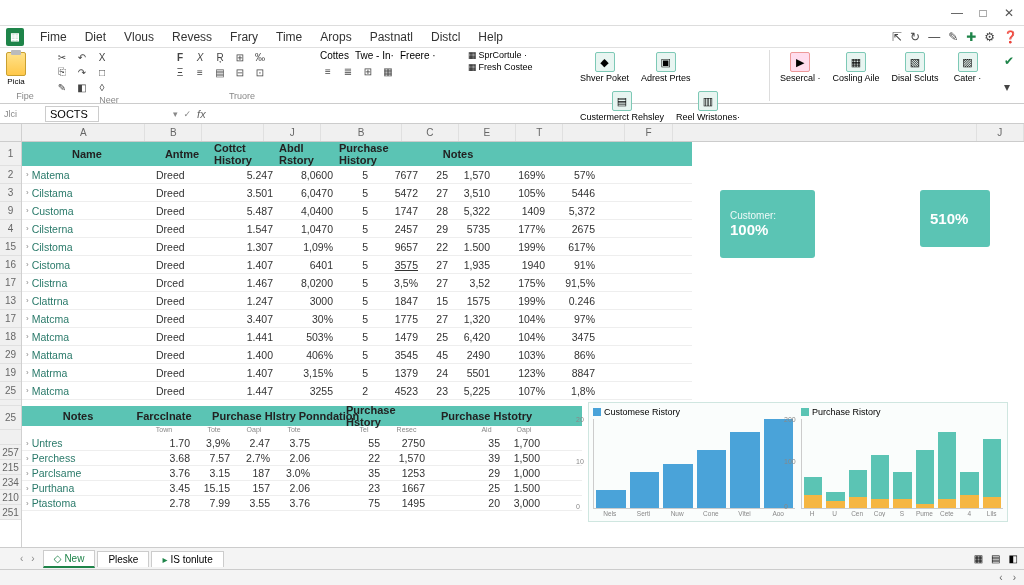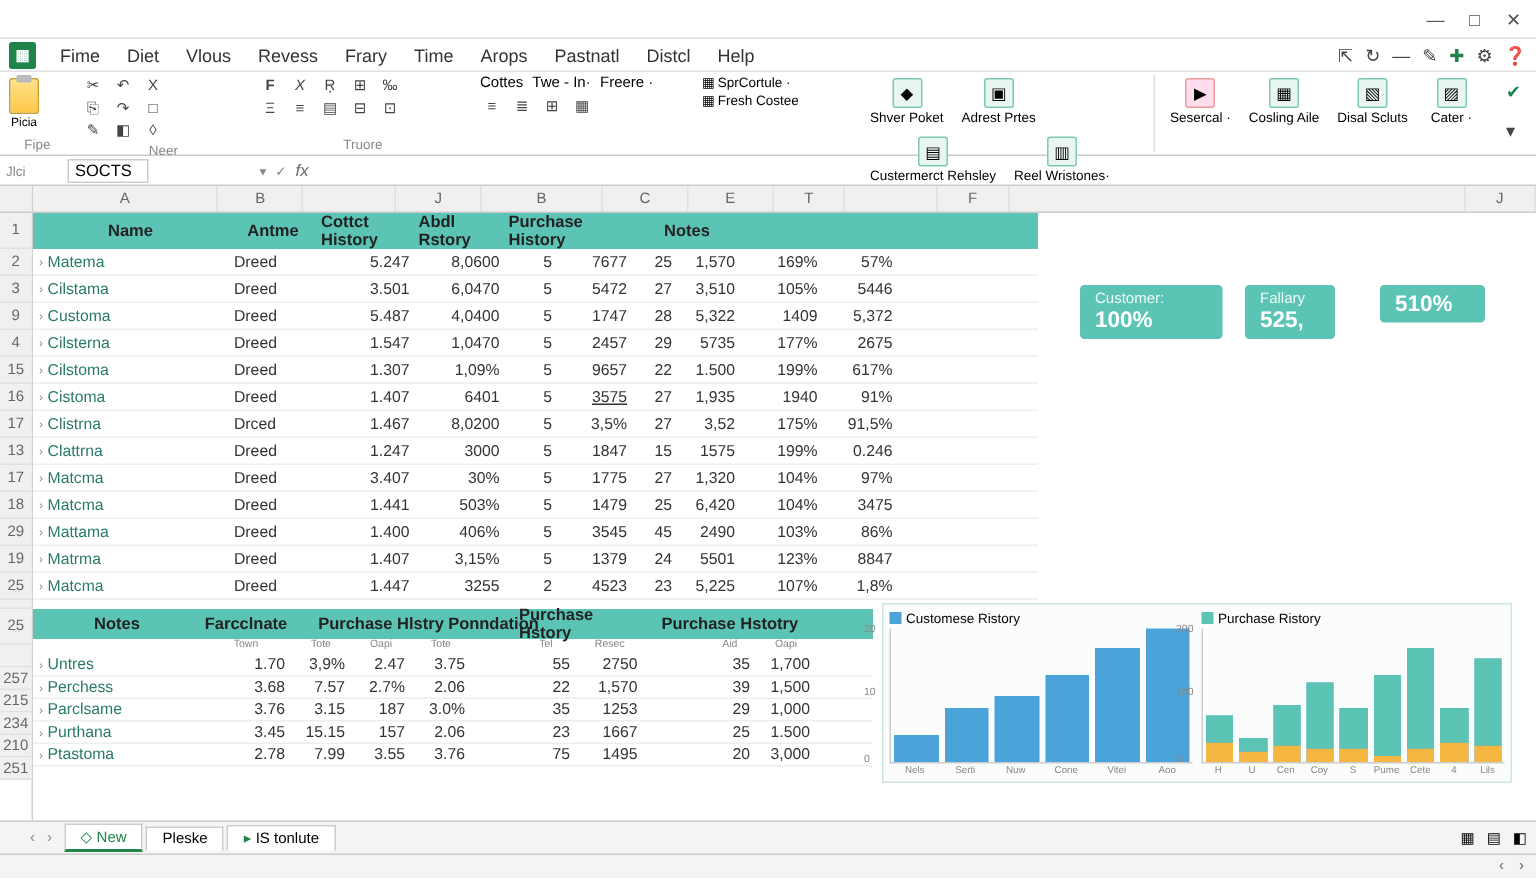--- a/index.html
+++ b/index.html
@@ -48,21 +48,21 @@
 .data-area { position: relative; }
 .table1 { width: 670px; }
 .table1 .hdr, .table2 .hdr { display: flex; height: 24px; background: #5bc4b4; color: #222; font-weight: 600; font-size: 11px; }
 .table1 .hdr > div, .table2 .hdr > div { display: flex; align-items: center; justify-content: center; padding: 0 2px; }
 .row { display: flex; height: 18px; font-size: 10.5px; color: #333; border-bottom: 1px solid #eee; }
 .row > div { display: flex; align-items: center; padding: 0 4px; }
 .row .num { justify-content: flex-end; }
 .row .name { color: #2a7a6a; }
 .expander { color: #888; margin-right: 3px; font-size: 8px; }
 
-.kpi-card { position: absolute; background: #5bc4b4; color: #fff; border-radius: 3px; padding: 4px 10px; }
+.kpi-card { position: absolute; background: #5bc4b4; color: #fff; border-radius: 3px; padding: 20px 10px; }
 .kpi-title { font-size: 10px; opacity: 0.9; }
 .kpi-val { font-size: 15px; font-weight: 600; }
 
 .table2-wrap { margin-top: 6px; width: 560px; }
 .table2 .hdr { height: 20px; }
 .subhdr { display: flex; height: 10px; font-size: 7px; color: #888; }
 .subhdr > div { text-align: center; }
 
 .charts { position: absolute; left: 566px; top: 260px; width: 420px; height: 120px; border: 1px solid #cfe6e0; background: #fafdfc; display: flex; padding: 4px; gap: 6px; }
 .chart { flex: 1; display: flex; flex-direction: column; }
@@ -464,24 +464,20 @@
               <div class="num" style="width: 55px;">107%</div>
               <div class="num" style="width: 50px;">1,8%</div>
             </div>
           </div>
       </div>
 
       <div class="kpi-card" style="left:698px;top:48px;width:95px">
         <div class="kpi-title">Customer:</div>
         <div class="kpi-val">100%</div>
       </div>
-      <div class="kpi-card" style="left:808px;top:48px;width:60px">
-        <div class="kpi-title">Fallary</div>
-        <div class="kpi-val">525,</div>
-      </div>
       <div class="kpi-card" style="left:898px;top:48px;width:70px">
         <div class="kpi-title"></div>
         <div class="kpi-val">510%</div>
       </div>
 
       <div class="table2-wrap">
         <div class="table2">
           <div class="hdr" id="t2-hdr">
               <div style="width: 112px;">Notes</div>
               <div style="width: 60px;">Farcclnate</div>

